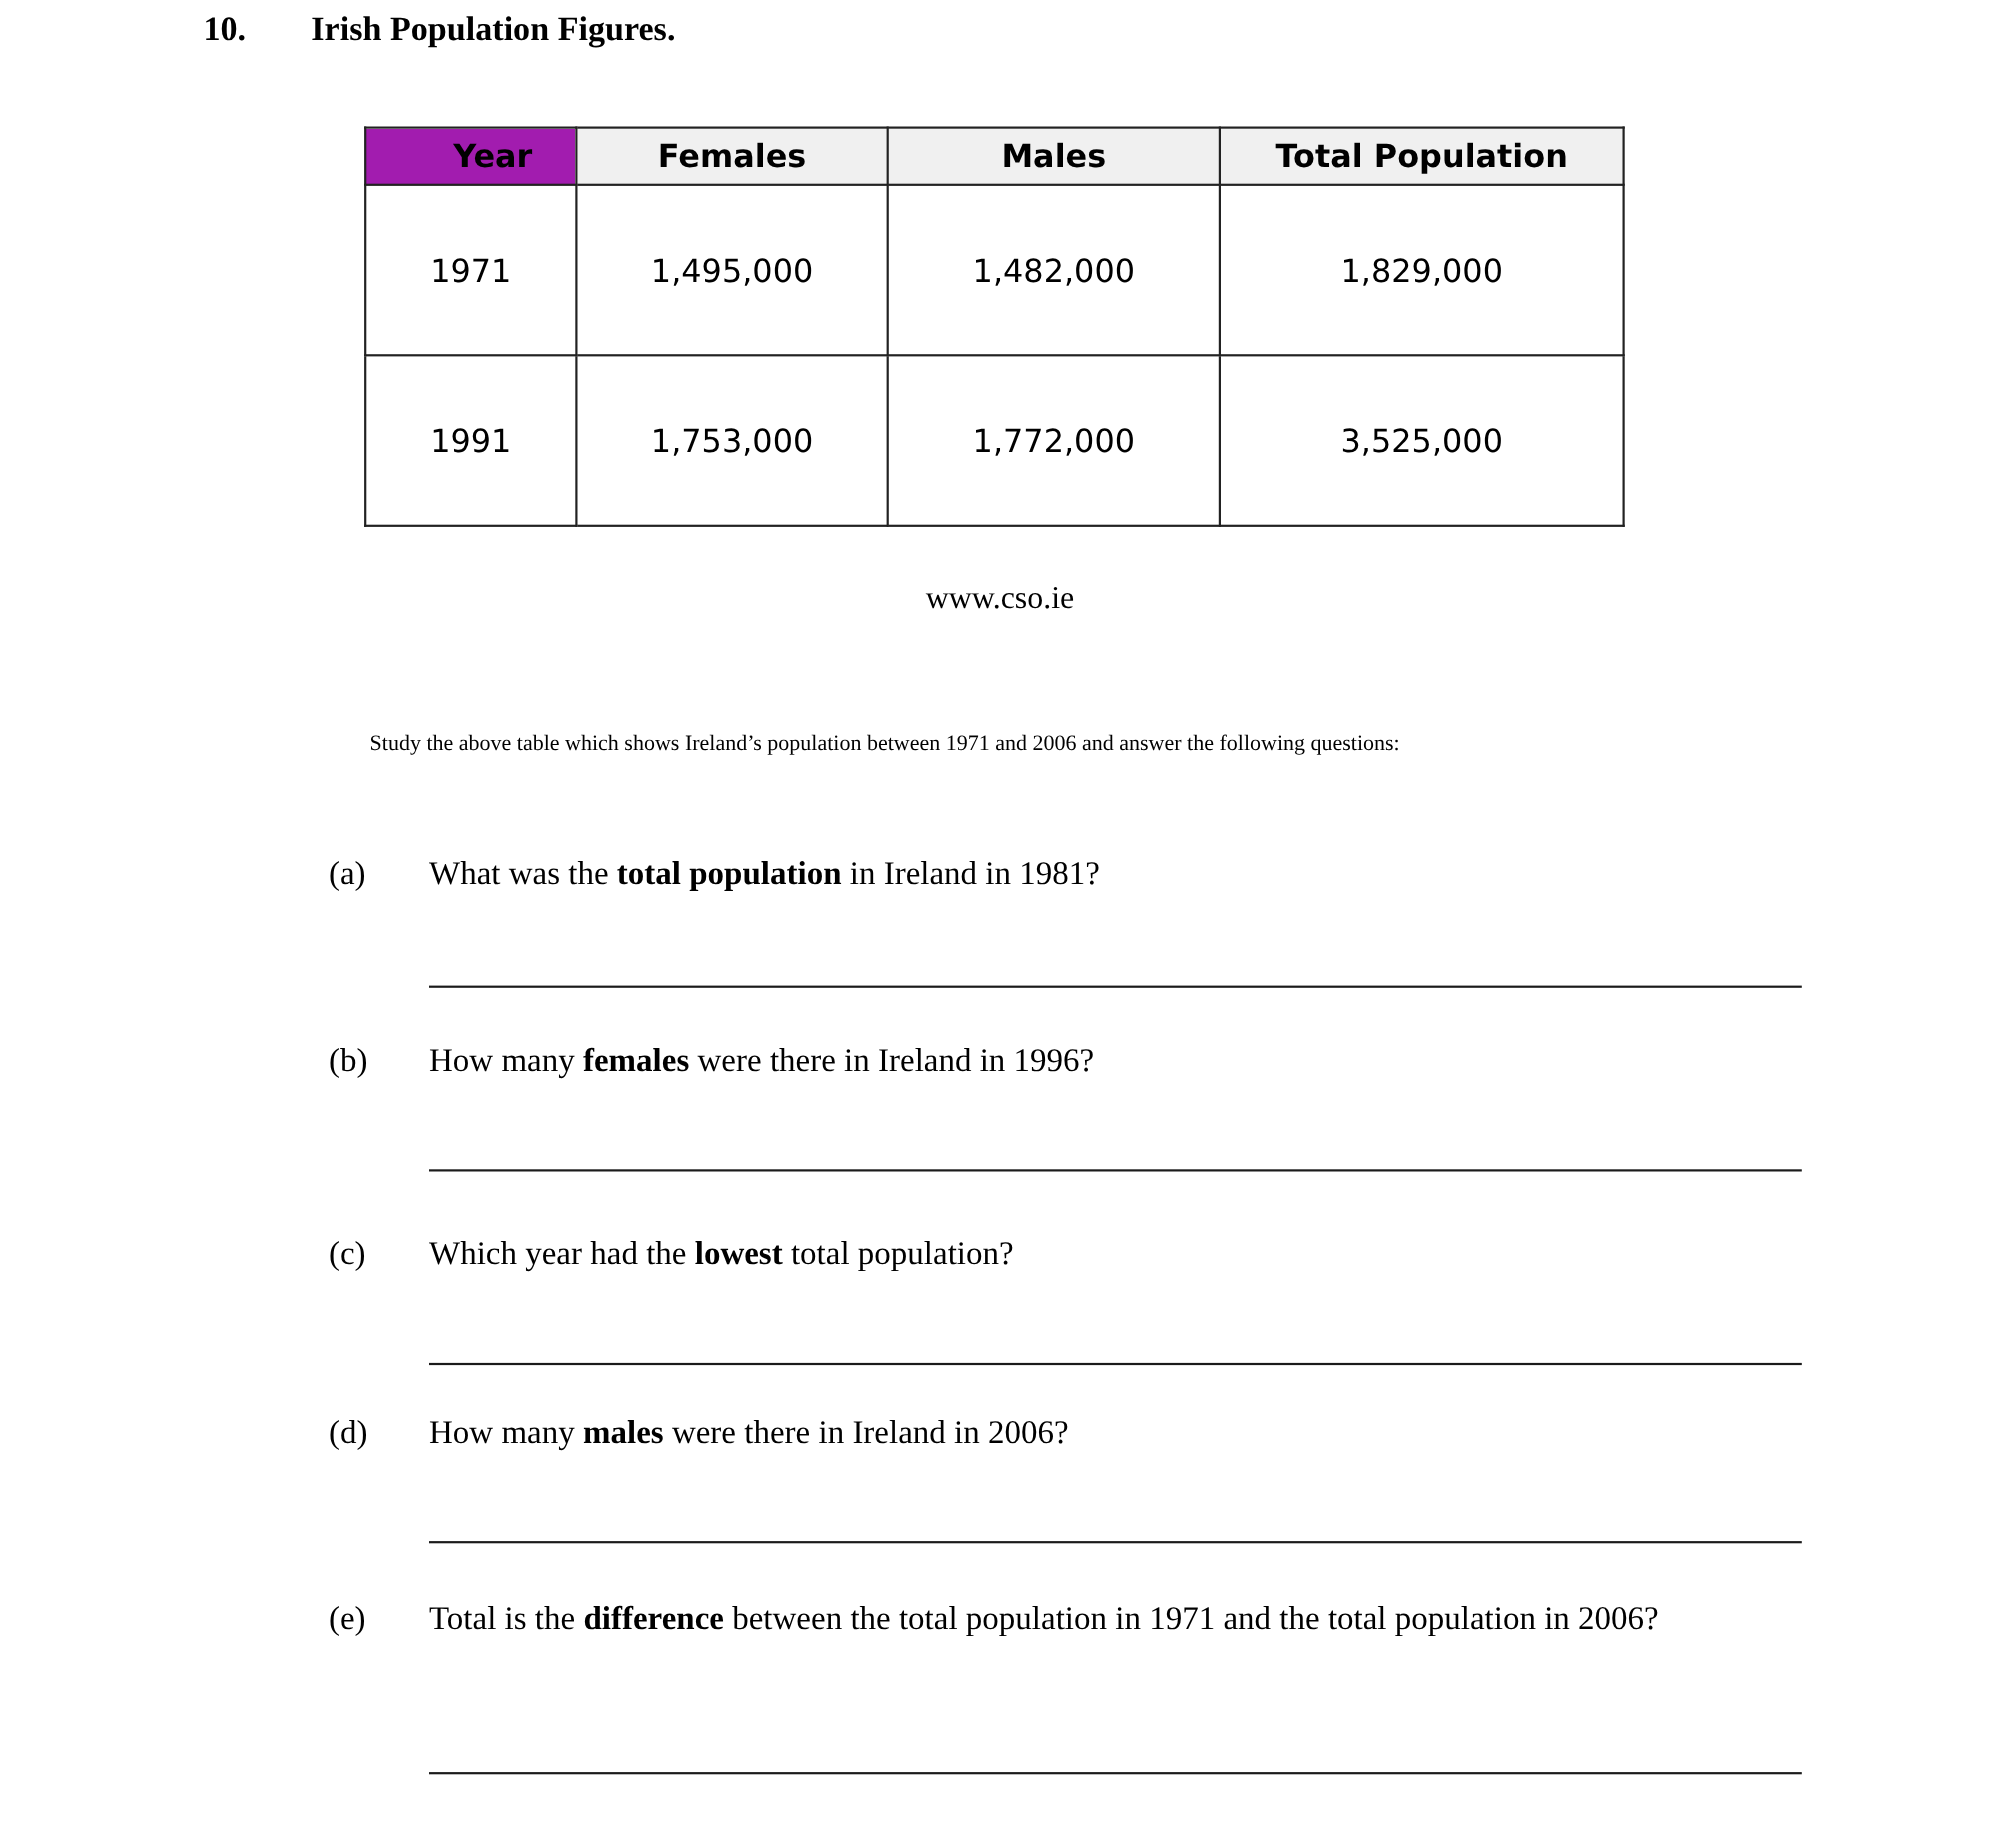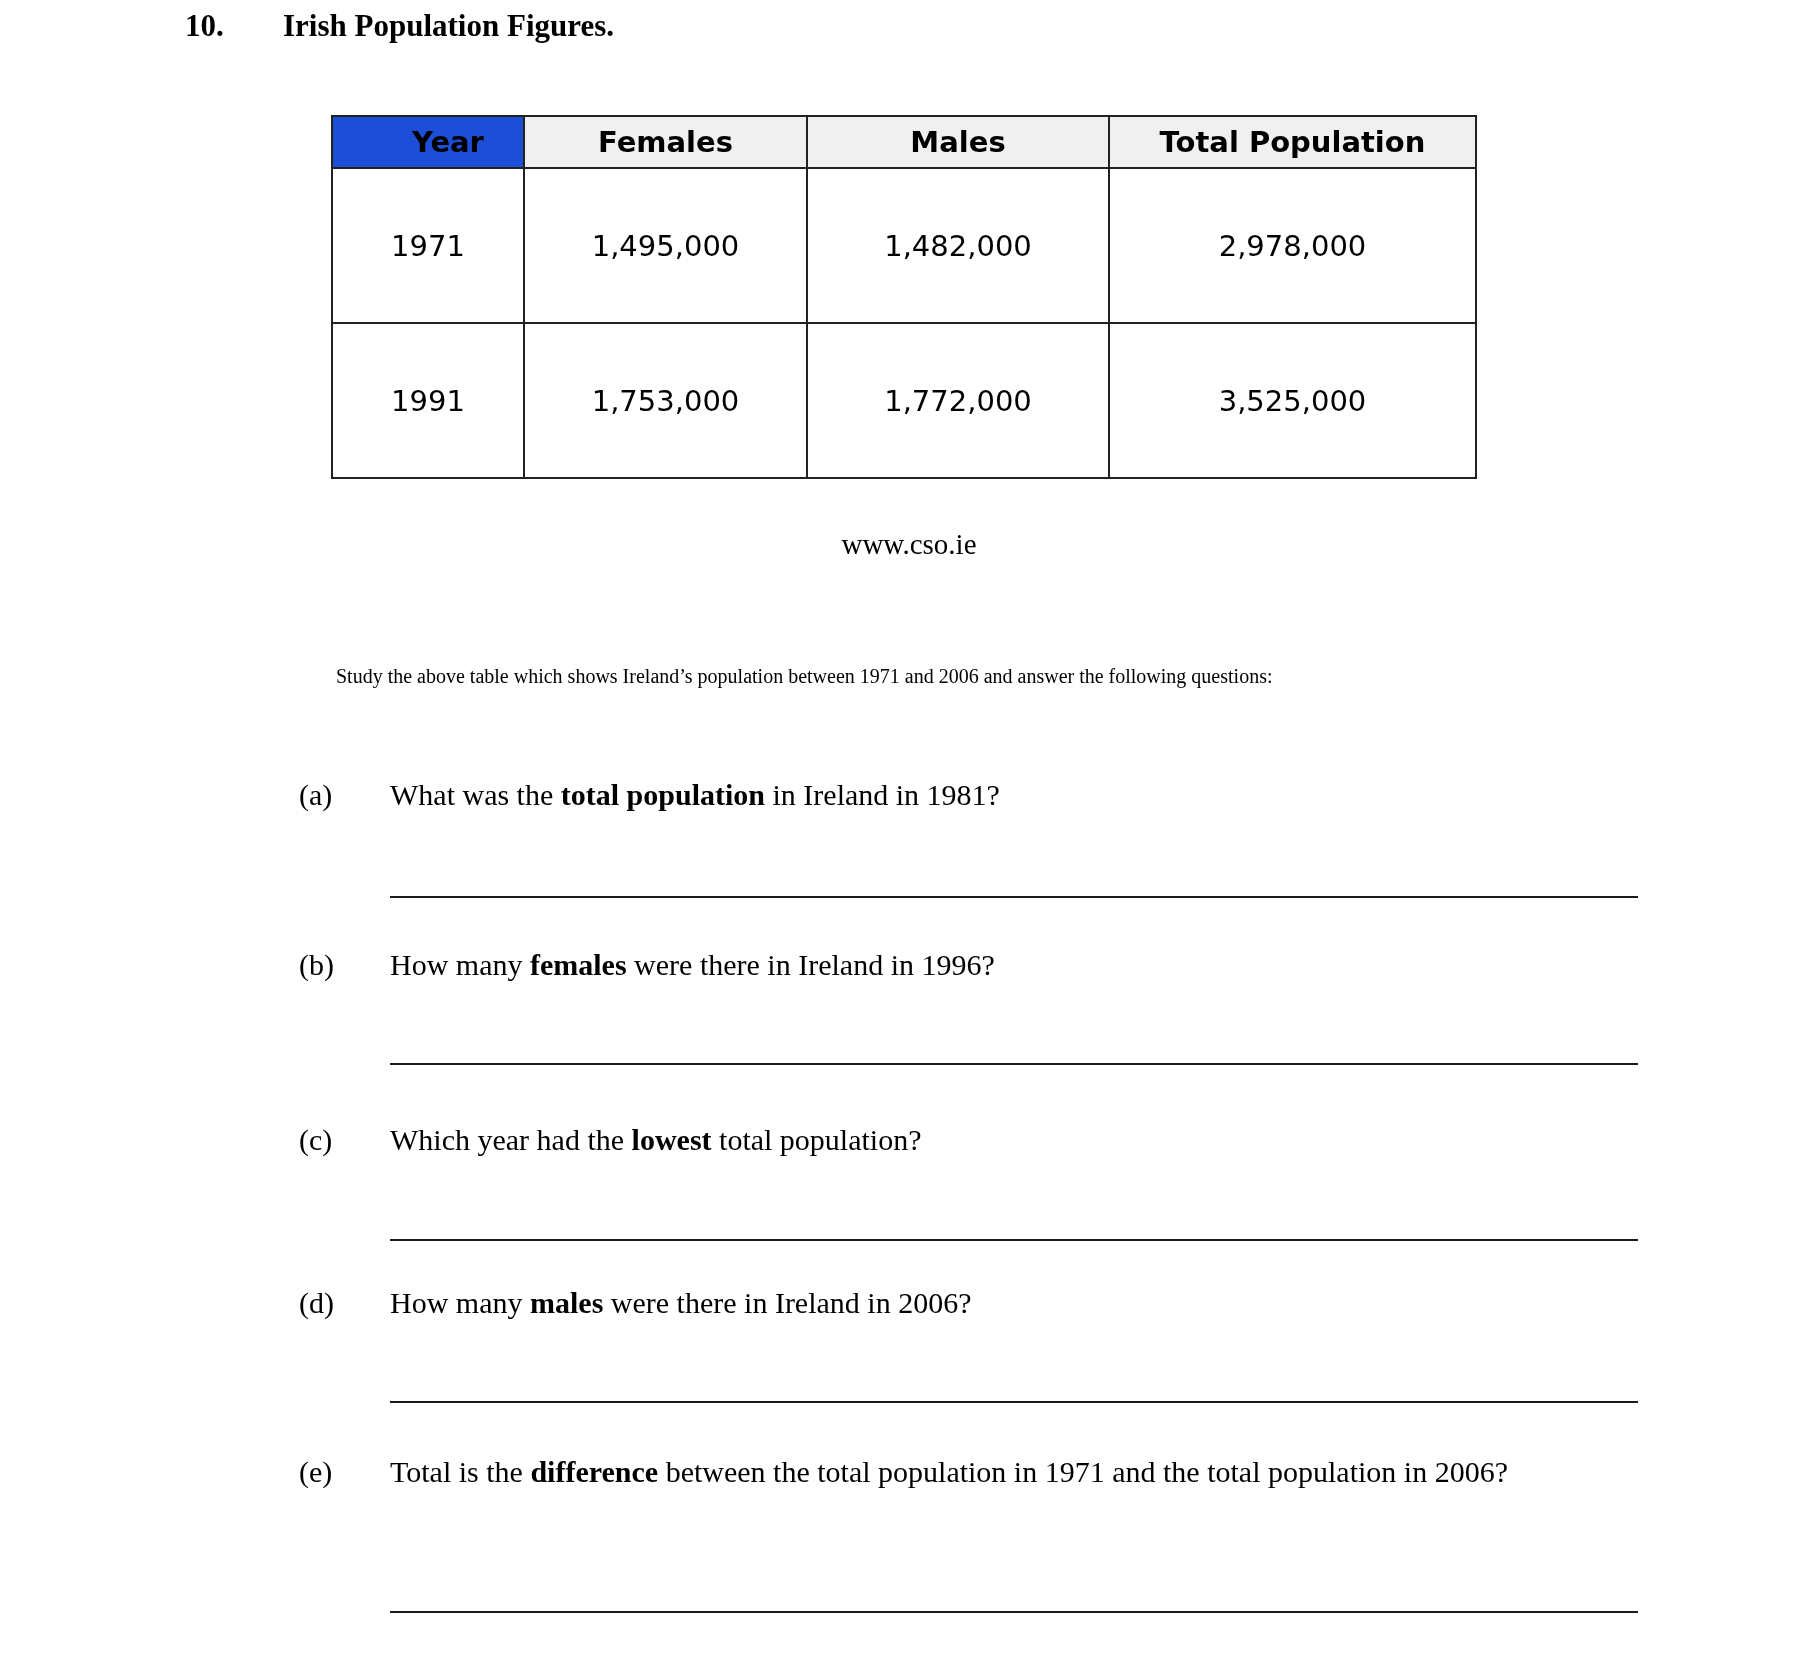--- a/index.html
+++ b/index.html
@@ -102,32 +102,32 @@
 
   <table class="pop-table">
     <colgroup>
       <col class="col-year">
         <col class="col-fem">
         <col class="col-male">
         <col class="col-total">
     </colgroup>
     <thead>
       <tr>
-        <th style="background: #1d4ed8; padding-left: 44px;">Year</th>
+        <th style="background: #a21caf; padding-left: 44px;">Year</th>
         <th style="background: rgb(240, 240, 240);">Females</th>
         <th style="background: rgb(240, 240, 240);">Males</th>
         <th style="background: rgb(240, 240, 240);">Total Population</th>
       </tr>
     </thead>
     <tbody>
       <tr>
         <td>1971</td>
         <td>1,495,000</td>
         <td>1,482,000</td>
-        <td>2,978,000</td>
+        <td>1,829,000</td>
       </tr>
       <tr>
         <td>1991</td>
         <td>1,753,000</td>
         <td>1,772,000</td>
         <td>3,525,000</td>
       </tr>
     </tbody>
   </table>
 

